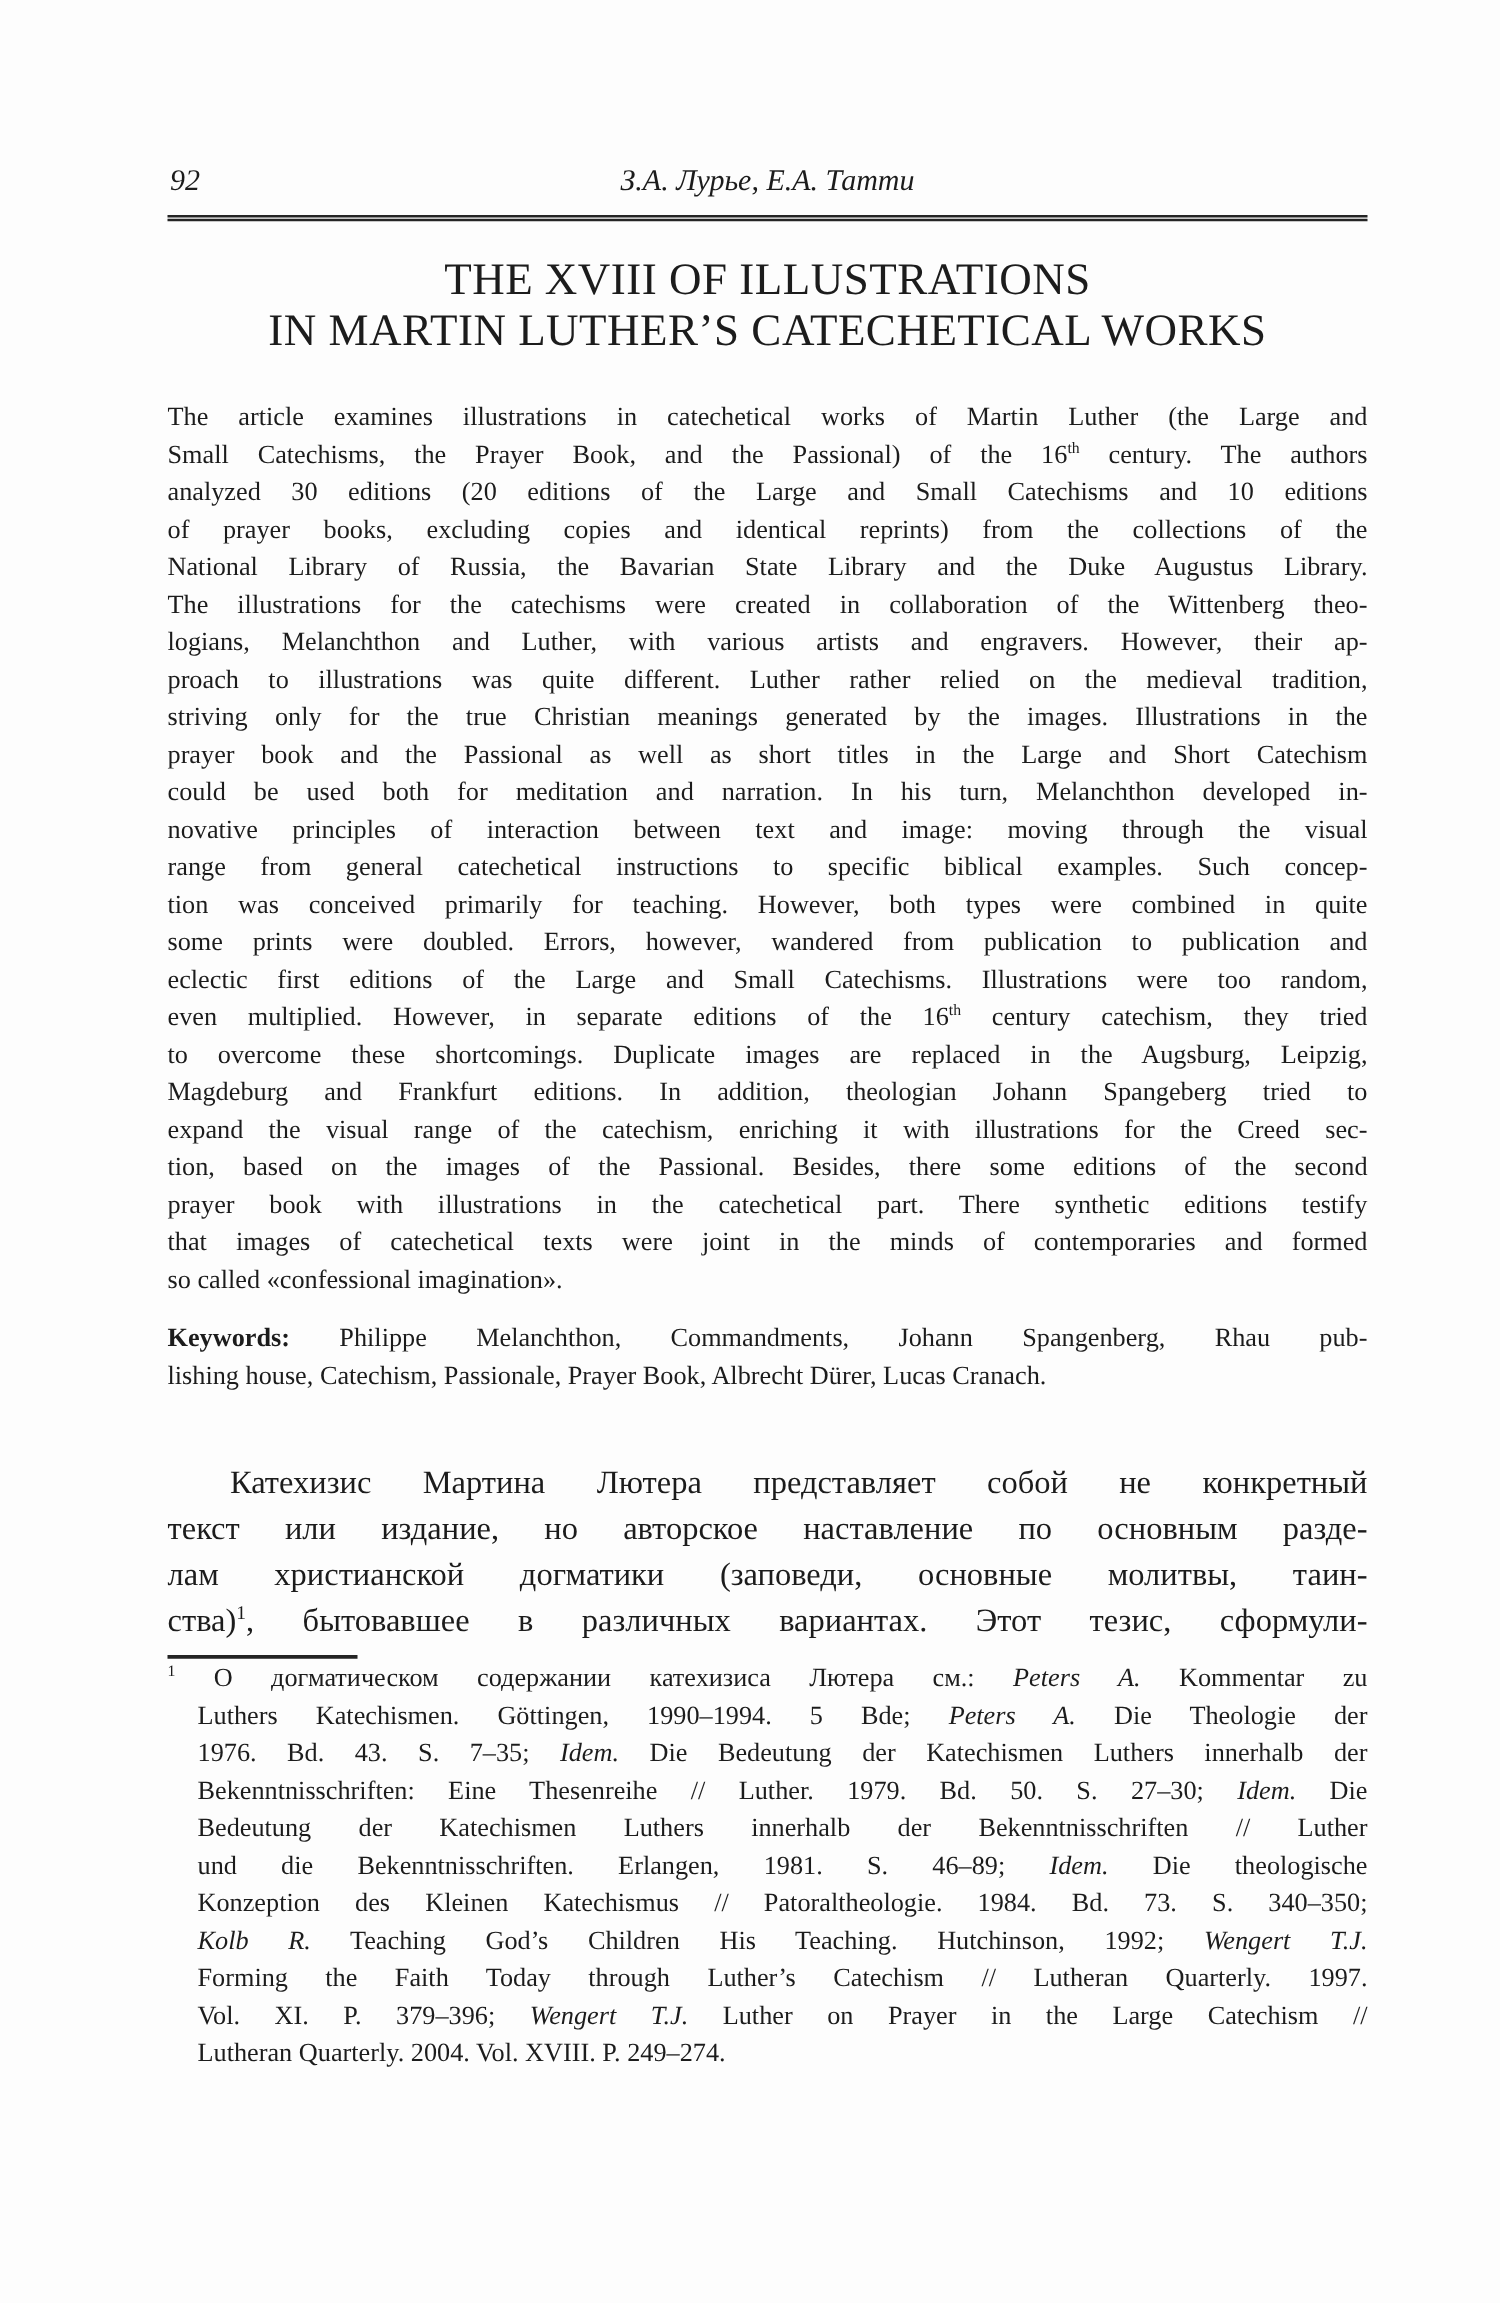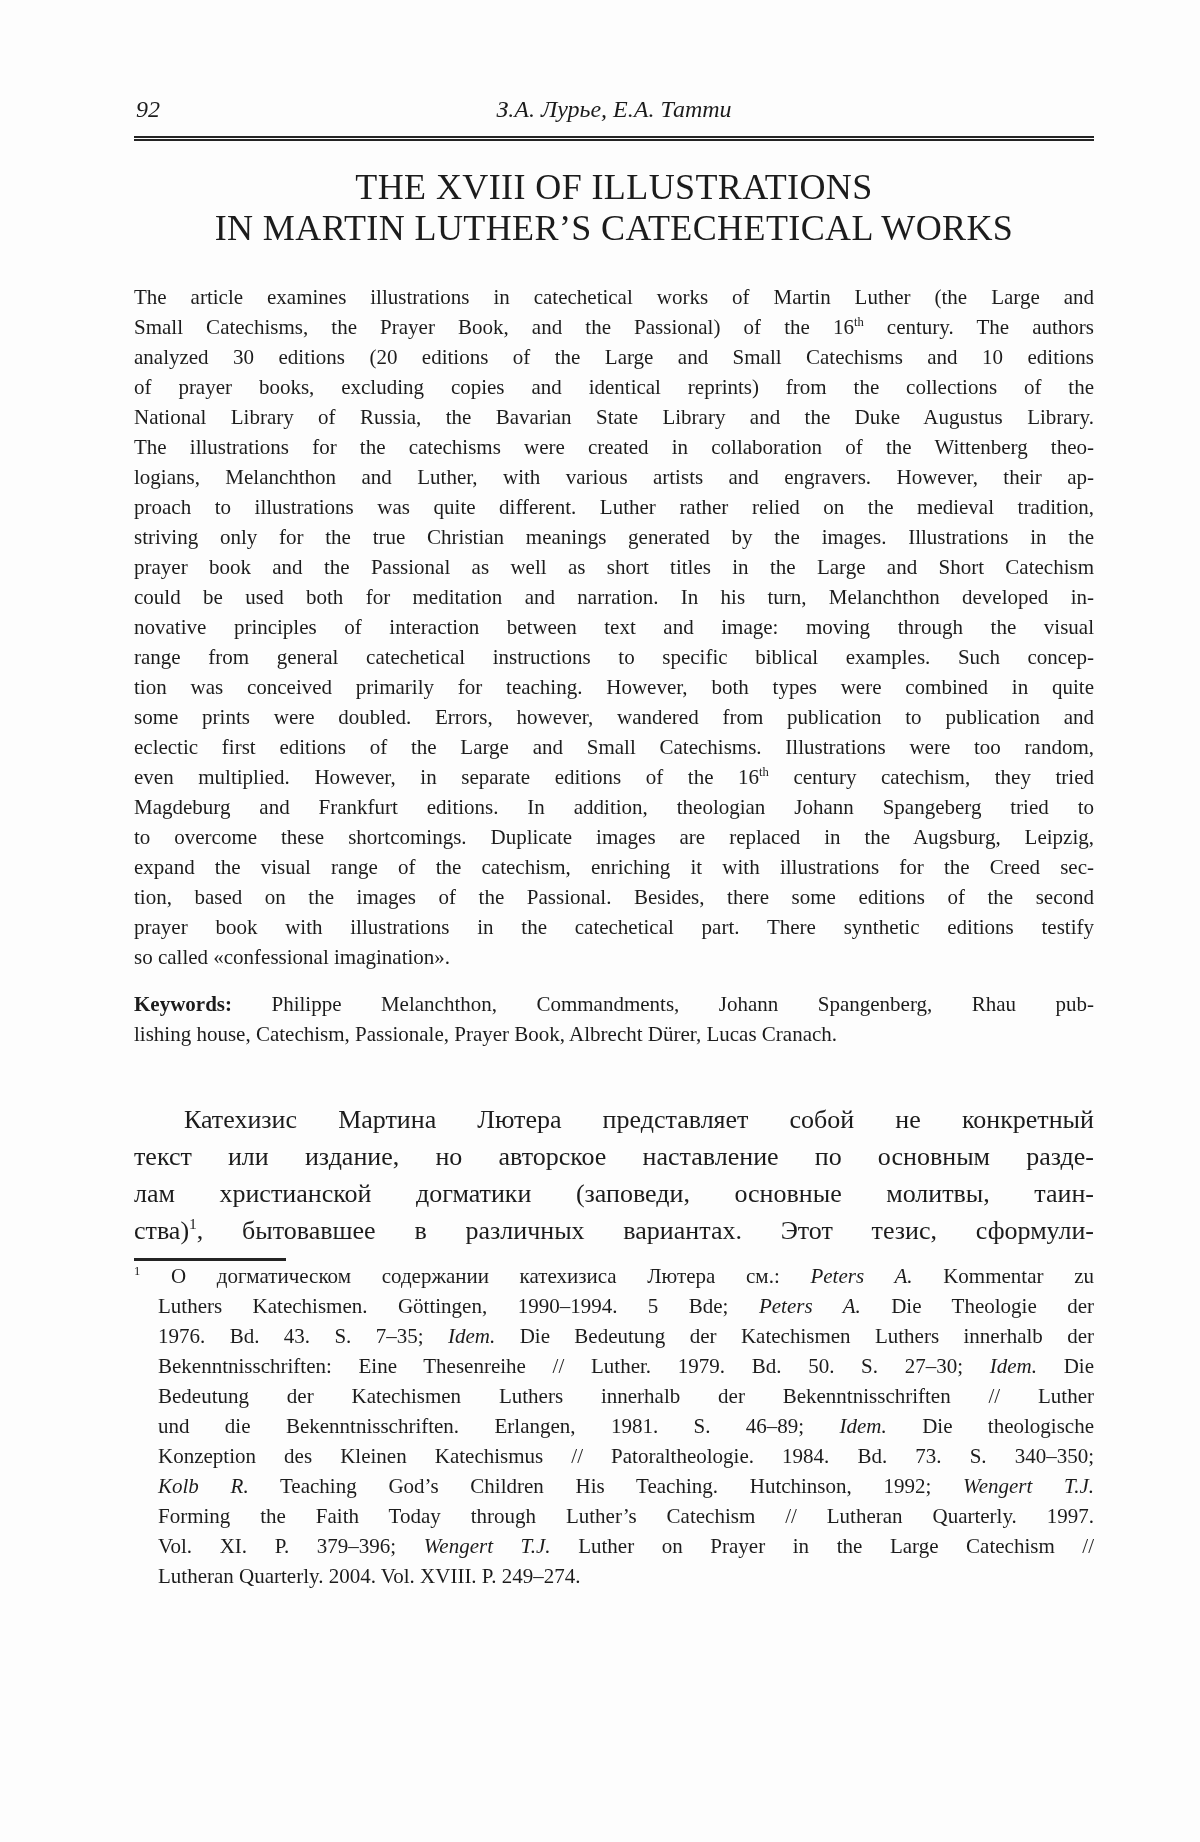--- a/index.html
+++ b/index.html
@@ -20,20 +20,21 @@
   }
 
   
   .page-header {
     position: relative;
     padding-top: 95px;
     font-style: italic;
     font-size: 24px;
     line-height: 28px;
     text-align: center;
+    margin-top: 36px;
   }
   .pagenum {
     position: absolute;
     left: 2px;
     top: 95px;
   }
   .header-rule {
     margin-top: 13px;
     height: 1px;
     border-top: 2px solid #242424;
@@ -125,25 +126,26 @@
       <div class="line"><span>proach to illustrations was quite different. Luther rather relied on the medieval tradition,</span></div>
       <div class="line"><span>striving only for the true Christian meanings generated by the images. Illustrations in the</span></div>
       <div class="line"><span>prayer book and the Passional as well as short titles in the Large and Short Catechism</span></div>
       <div class="line"><span>could be used both for meditation and narration. In his turn, Melanchthon developed in-</span></div>
       <div class="line"><span>novative principles of interaction between text and image: moving through the visual</span></div>
       <div class="line"><span>range from general catechetical instructions to specific biblical examples. Such concep-</span></div>
       <div class="line"><span>tion was conceived primarily for teaching. However, both types were combined in quite</span></div>
       <div class="line"><span>some prints were doubled. Errors, however, wandered from publication to publication and</span></div>
       <div class="line"><span>eclectic first editions of the Large and Small Catechisms. Illustrations were too random,</span></div>
       <div class="line"><span>even multiplied. However, in separate editions of the 16</span><sup>th</sup><span> century catechism, they tried</span></div>
+      <div class="line"><span>to overcome these shortcomings. Duplicate images are replaced in the Augsburg, Leipzig,</span></div>
       <div class="line"><span>Magdeburg and Frankfurt editions. In addition, theologian Johann Spangeberg tried to</span></div>
-      <div class="line"><span>to overcome these shortcomings. Duplicate images are replaced in the Augsburg, Leipzig,</span></div>
       <div class="line"><span>expand the visual range of the catechism, enriching it with illustrations for the Creed sec-</span></div>
       <div class="line"><span>tion, based on the images of the Passional. Besides, there some editions of the second</span></div>
       <div class="line"><span>prayer book with illustrations in the catechetical part. There synthetic editions testify</span></div>
+      <div class="line"><span>that images of catechetical texts were joint in the minds of contemporaries and formed</span></div>
       <div class="line"><span>so called «confessional imagination».</span></div>
     </section>
 
   <section class="keywords lines">
       <div class="line"><span class="bd">Keywords:</span><span> Philippe Melanchthon, Commandments, Johann Spangenberg, Rhau pub-</span></div>
       <div class="line"><span>lishing house, Catechism, Passionale, Prayer Book, Albrecht Dürer, Lucas Cranach.</span></div>
     </section>
 
   <section class="body-ru lines justify-all">
       <div class="line"><span>Катехизис Мартина Лютера представляет собой не конкретный</span></div>

